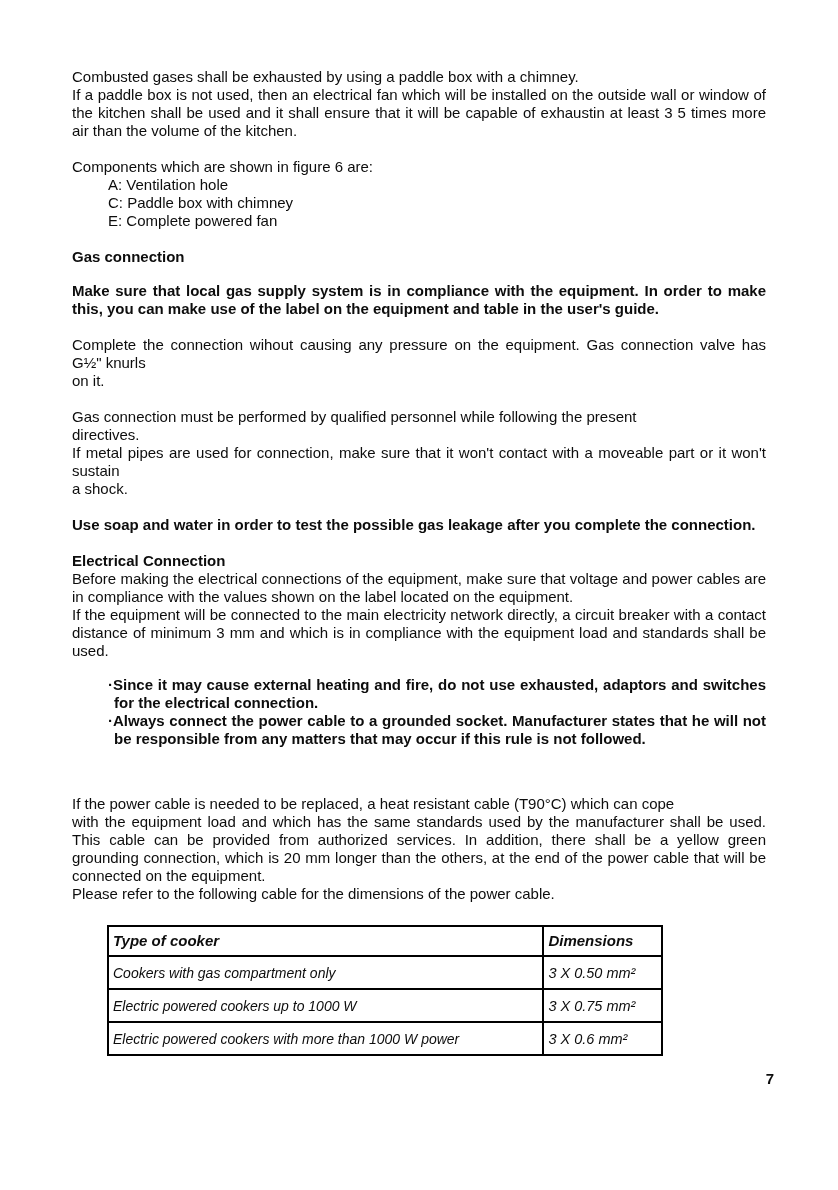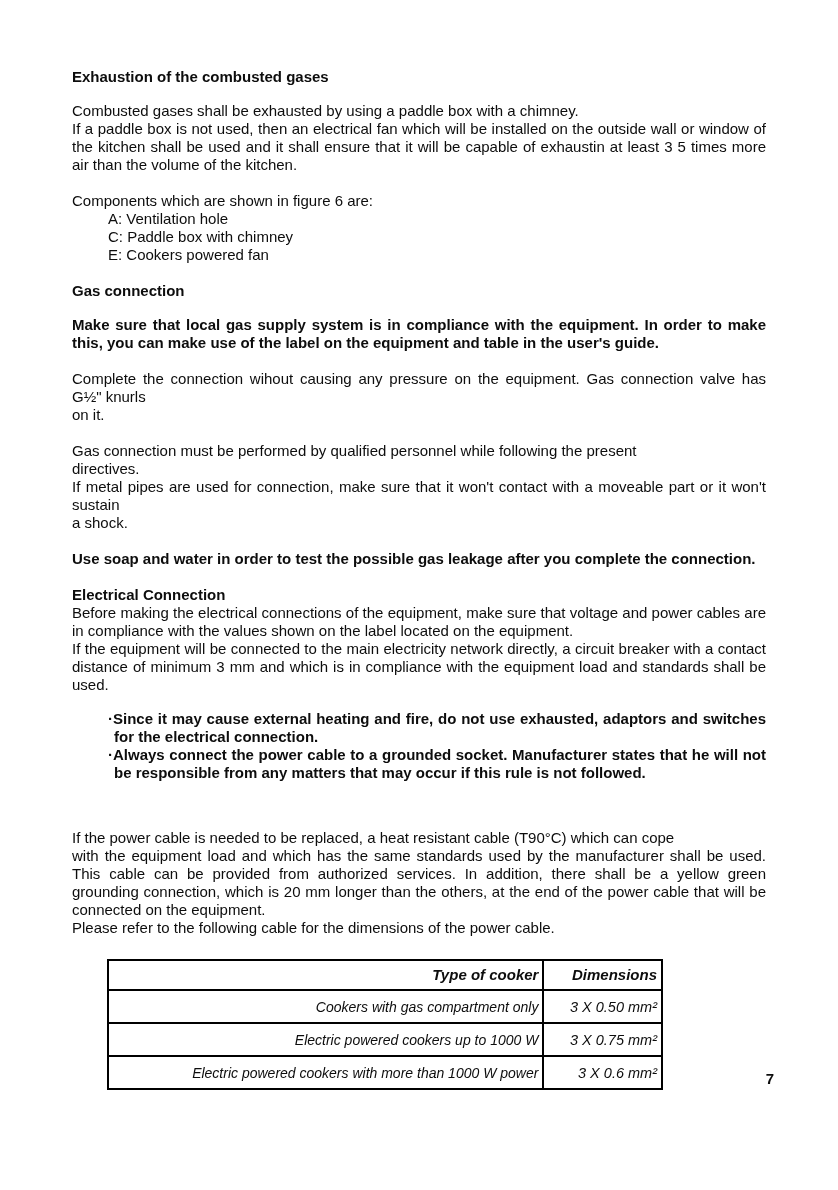--- a/index.html
+++ b/index.html
@@ -49,21 +49,21 @@
     .para-el2 { margin-bottom: 22px; margin-top: 47px; }
     .cable-table {
       border-collapse: collapse;
       margin-left: 35px;
       width: 556px;
       font-style: italic;
       color: #0d0d0d;
     }
     .cable-table th, .cable-table td {
       border: 2px solid #000000;
-      text-align: right;
+      text-align: left;
       vertical-align: middle;
       padding: 0 4px;
     }
     .cable-table th {
       font-size: 15px;
       font-weight: bold;
       height: 30px;
     }
     .cable-table td {
       font-size: 14px;
@@ -77,31 +77,30 @@
       right: 64px;
       font-weight: bold;
       font-size: 15px;
     }
   </style>
 </head>
 <body>
 
 <div class="page">
 
-  <h3>Exhaustion of the combusted gases</h3>
 
   <p>Combusted gases shall be exhausted by using a paddle box with a chimney.
 If a paddle box is not used, then an electrical fan which will be installed on the outside wall or window of the kitchen shall be used and it shall ensure that it will be capable of exhaustin at least 3 5 times more air than the volume of the kitchen.</p>
 
   <p class="no-gap">Components which are shown in figure 6 are:</p>
 
   <div class="component-list">
     <div class="component-item">A: Ventilation hole</div>
     <div class="component-item">C:  Paddle box with chimney</div>
-    <div class="component-item">E:  Cookers powered fan</div>
+    <div class="component-item">E:  Complete powered fan</div>
   </div>
 
   <h3>Gas connection</h3>
 
   <p class="bold">Make sure that local gas supply system is in compliance with the equipment. In order to make this, you can make use of the label on the equipment and table in the user's guide.</p>
 
   <p>Complete the connection wihout causing any pressure on the equipment. Gas connection valve has G½" knurls
 on it.</p>
 
   <p>Gas connection must be performed by qualified personnel while following the present

